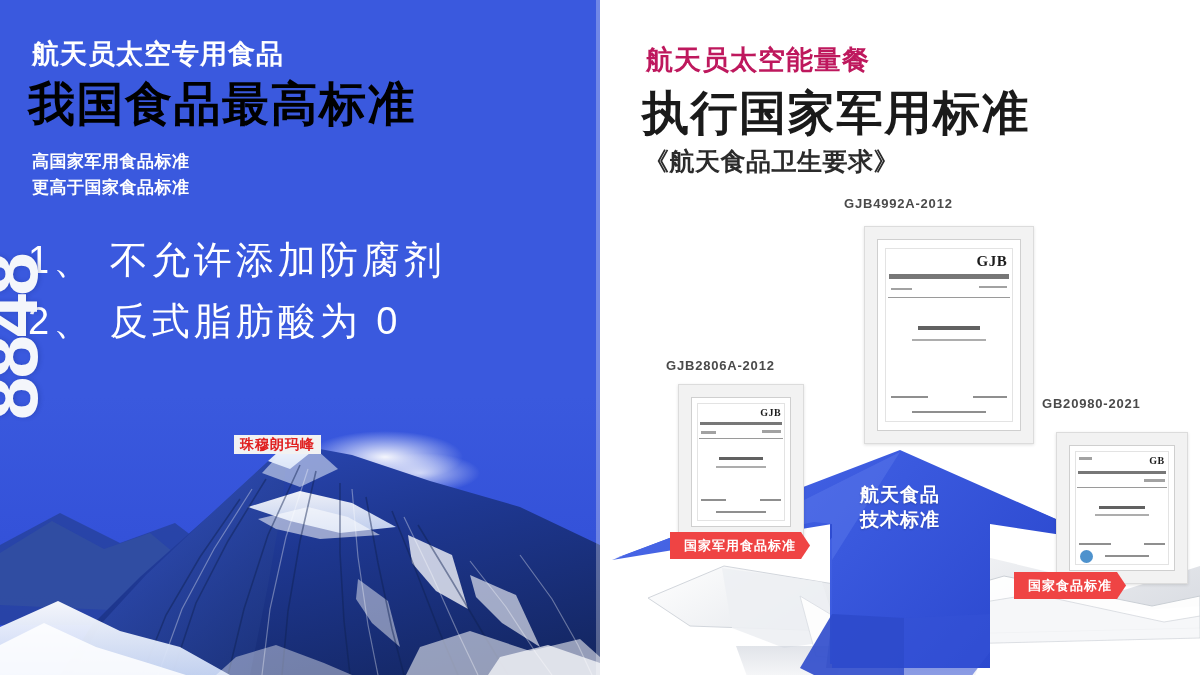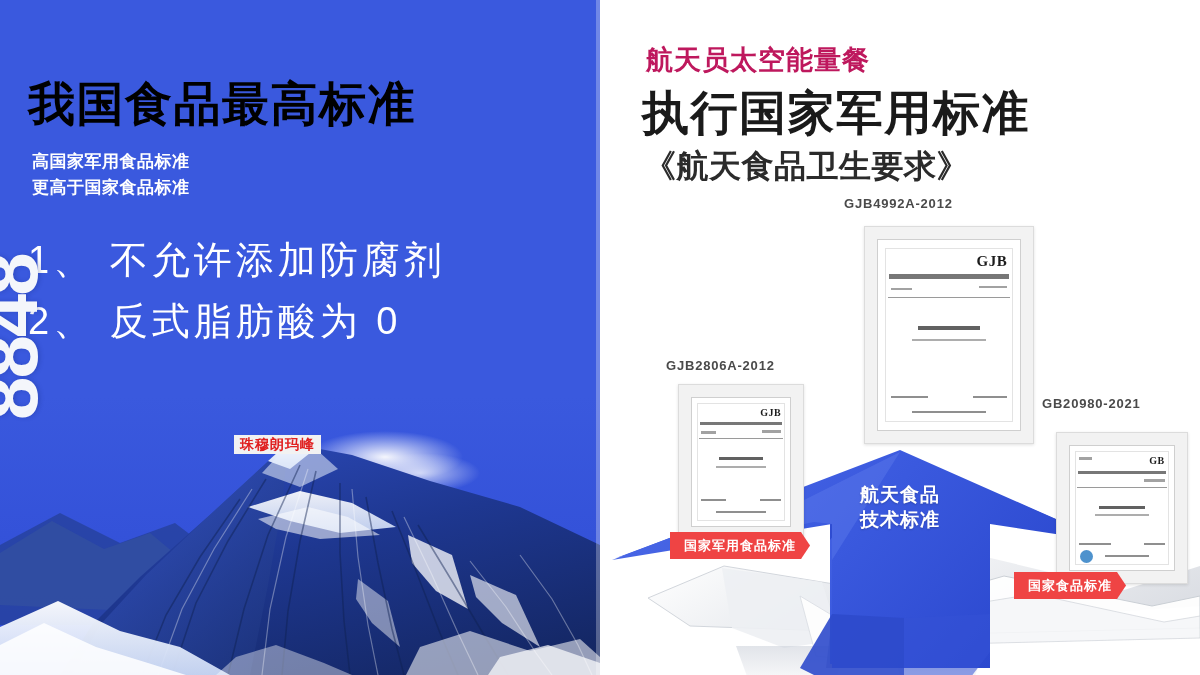--- a/index.html
+++ b/index.html
@@ -156,21 +156,21 @@
     font-size: 47px;
     font-weight: 800;
     color: #1a1a1a;
     letter-spacing: 1.5px;
     white-space: nowrap;
   }
   .rp-sub {
     position: absolute;
     left: 40px;
     top: 145px;
-    font-size: 32px;
+    font-size: 25px;
     font-weight: 700;
     color: #2b2b2b;
     letter-spacing: 0.5px;
     white-space: nowrap;
   }
 
   
   .doc {
     position: absolute;
   }
@@ -310,20 +310,21 @@
   .tag-military { left: 66px; top: 532px; }
   .tag-national { left: 410px; top: 572px; }
 </style>
 </head>
 <body>
 
 <div id="stage">
 
   <div class="left-panel">
 
+    <div class="lp-eyebrow">航天员太空专用食品</div>
 
     <div class="lp-title">我国食品最高标准</div>
 
     <div class="lp-sub lp-sub-1">高国家军用食品标准</div>
     <div class="lp-sub lp-sub-2">更高于国家食品标准</div>
 
     <div class="lp-points">
       <div class="lp-point">1、 不允许添加防腐剂</div>
       <div class="lp-point">2、 反式脂肪酸为 0</div>
     </div>

